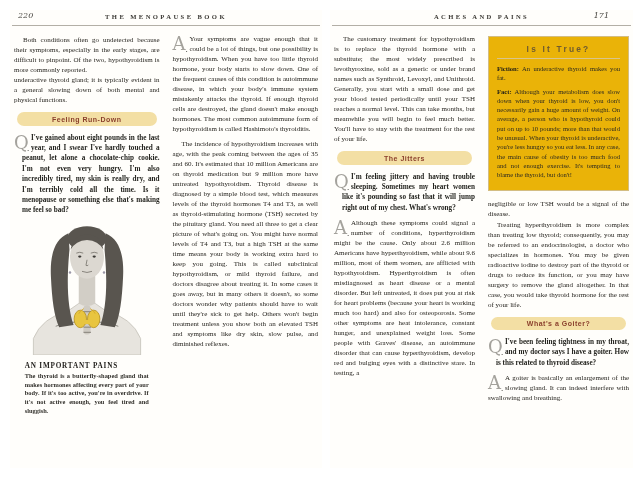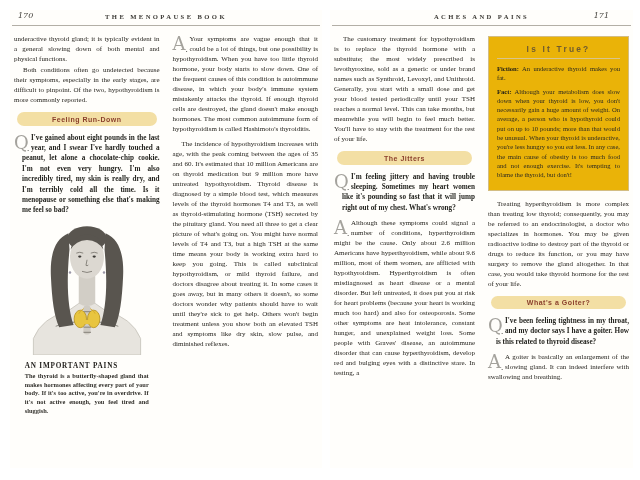--- a/index.html
+++ b/index.html
@@ -43,28 +43,28 @@
   .truth-para { font-size: 6.6px; line-height: 9.3px; text-align: justify; color: #2b2921; margin-bottom: 4px; }
   .truth-para b { color: #1f1d17; }
 
   svg .ln { stroke: #76726b; stroke-width: 0.8; fill: none; stroke-linecap: round; }
 </style>
 </head>
 <body>
 
 <div class="page page-left">
   <div class="page-header">
-    <span class="page-num left-num">170</span>
+    <span class="page-num left-num">220</span>
     <span class="running-head">THE MENOPAUSE BOOK</span>
   </div>
 
   <div class="cols">
     <div class="col">
+      <p class="bodytxt indent mt">Both conditions often go undetected because their symptoms, especially in the early stages, are difficult to pinpoint. Of the two, hypothyroidism is more commonly reported.</p>
       <p class="bodytxt">underactive thyroid gland; it is typically evident in a general slowing down of both mental and physical functions.</p>
-      <p class="bodytxt indent mt">Both conditions often go undetected because their symptoms, especially in the early stages, are difficult to pinpoint. Of the two, hypothyroidism is more commonly reported.</p>
 
       <div class="pill-heading">Feeling Run-Down</div>
 
       <div class="qa">
         <span class="dropcap">
           <span class="letter">Q</span>
           <span class="dot">.</span>
         </span>
         <p class="q-text">I've gained about eight pounds in the last year, and I swear I've hardly touched a peanut, let alone a chocolate-chip cookie. I'm not even very hungry. I'm also incredibly tired, my skin is really dry, and I'm terribly cold all the time. Is it menopause or something else that's making me feel so bad?</p>
       </div>
@@ -149,20 +149,21 @@
       </div>
     </div>
 
     <div class="col">
       <div class="truth-box">
         <div class="truth-heading">Is It True?</div>
         <p class="truth-para"><b>Fiction:</b><span> An underactive thyroid makes you fat.</span></p>
         <p class="truth-para"><b>Fact:</b><span> Although your metabolism does slow down when your thyroid is low, you don't necessarily gain a huge amount of weight. On average, a person who is hypothyroid could put on up to 10 pounds; more than that would be unusual. When your thyroid is underactive, you're less hungry so you eat less. In any case, the main cause of obesity is too much food and not enough exercise. It's tempting to blame the thyroid, but don't!</span></p>
       </div>
 
+      <p class="bodytxt">negligible or low TSH would be a signal of the disease.</p>
       <p class="bodytxt indent mt">Treating hyperthyroidism is more complex than treating low thyroid; consequently, you may be referred to an endocrinologist, a doctor who specializes in hormones. You may be given radioactive iodine to destroy part of the thyroid or drugs to reduce its function, or you may have surgery to remove the gland altogether. In that case, you would take thyroid hormone for the rest of your life.</p>
 
       <div class="pill-heading">What's a Goiter?</div>
 
       <div class="qa">
         <span class="dropcap">
           <span class="letter">Q</span>
           <span class="dot">.</span>
         </span>
         <p class="q-text">I've been feeling tightness in my throat, and my doctor says I have a goiter. How is this related to thyroid disease?</p>

